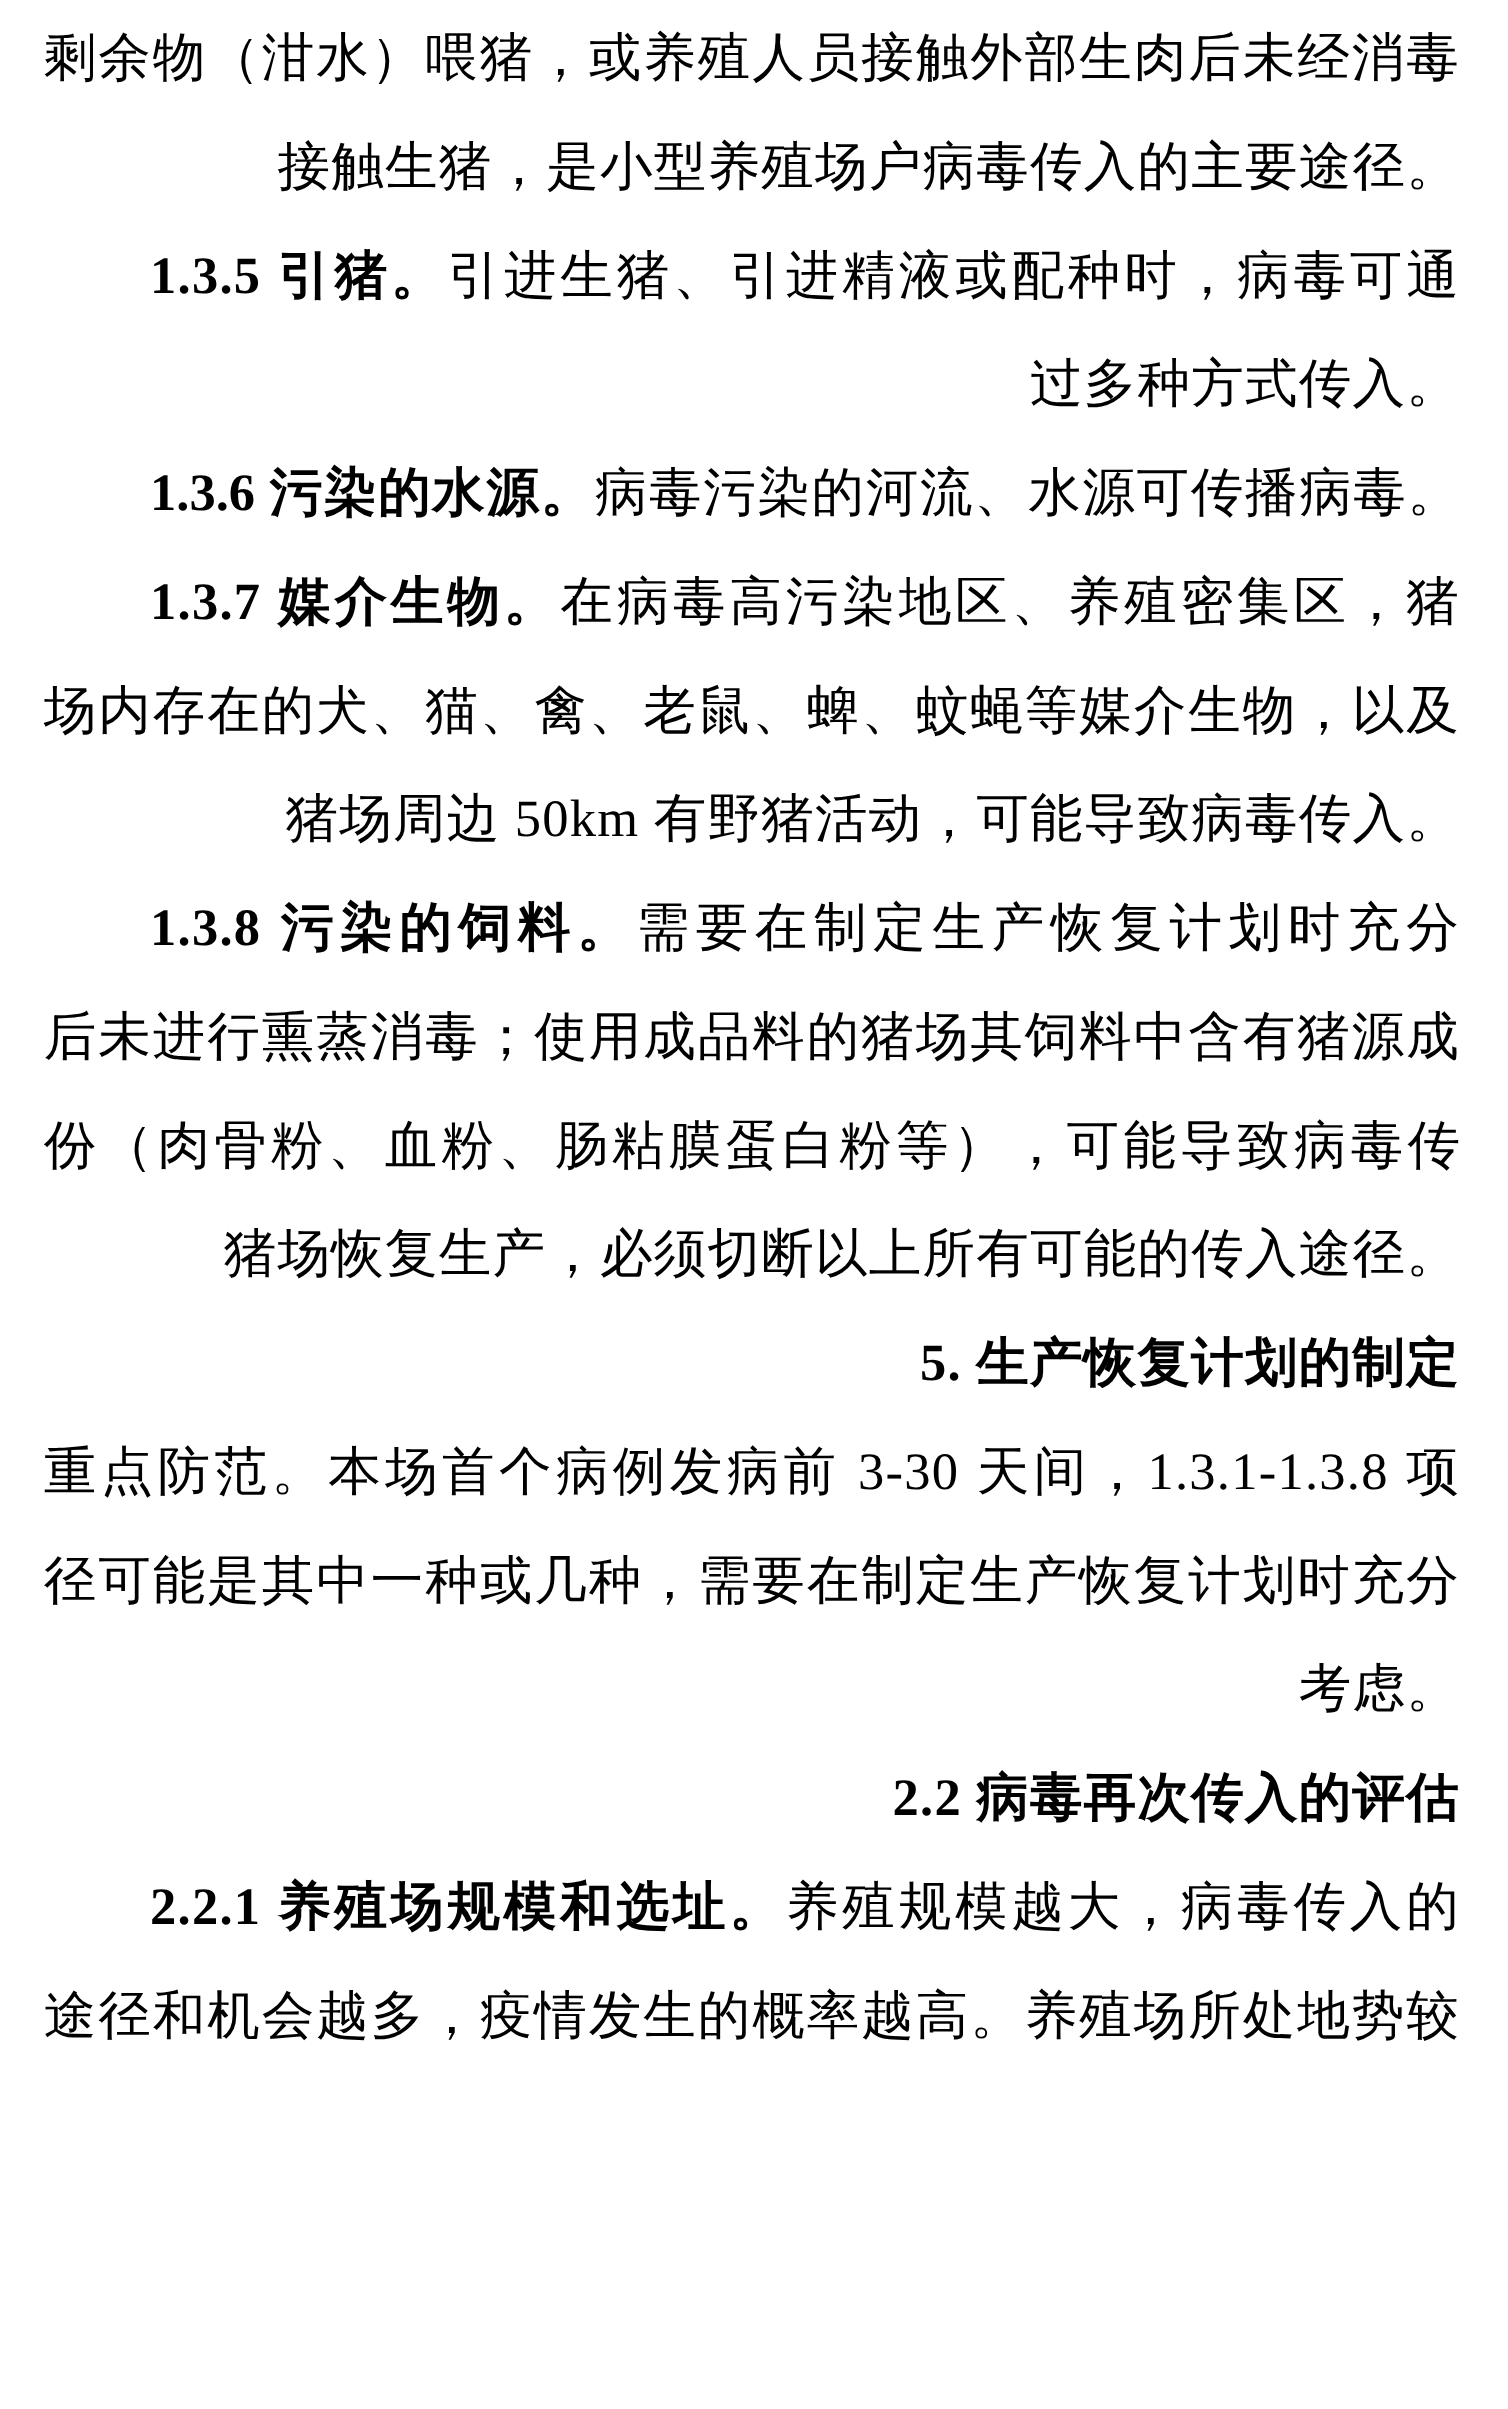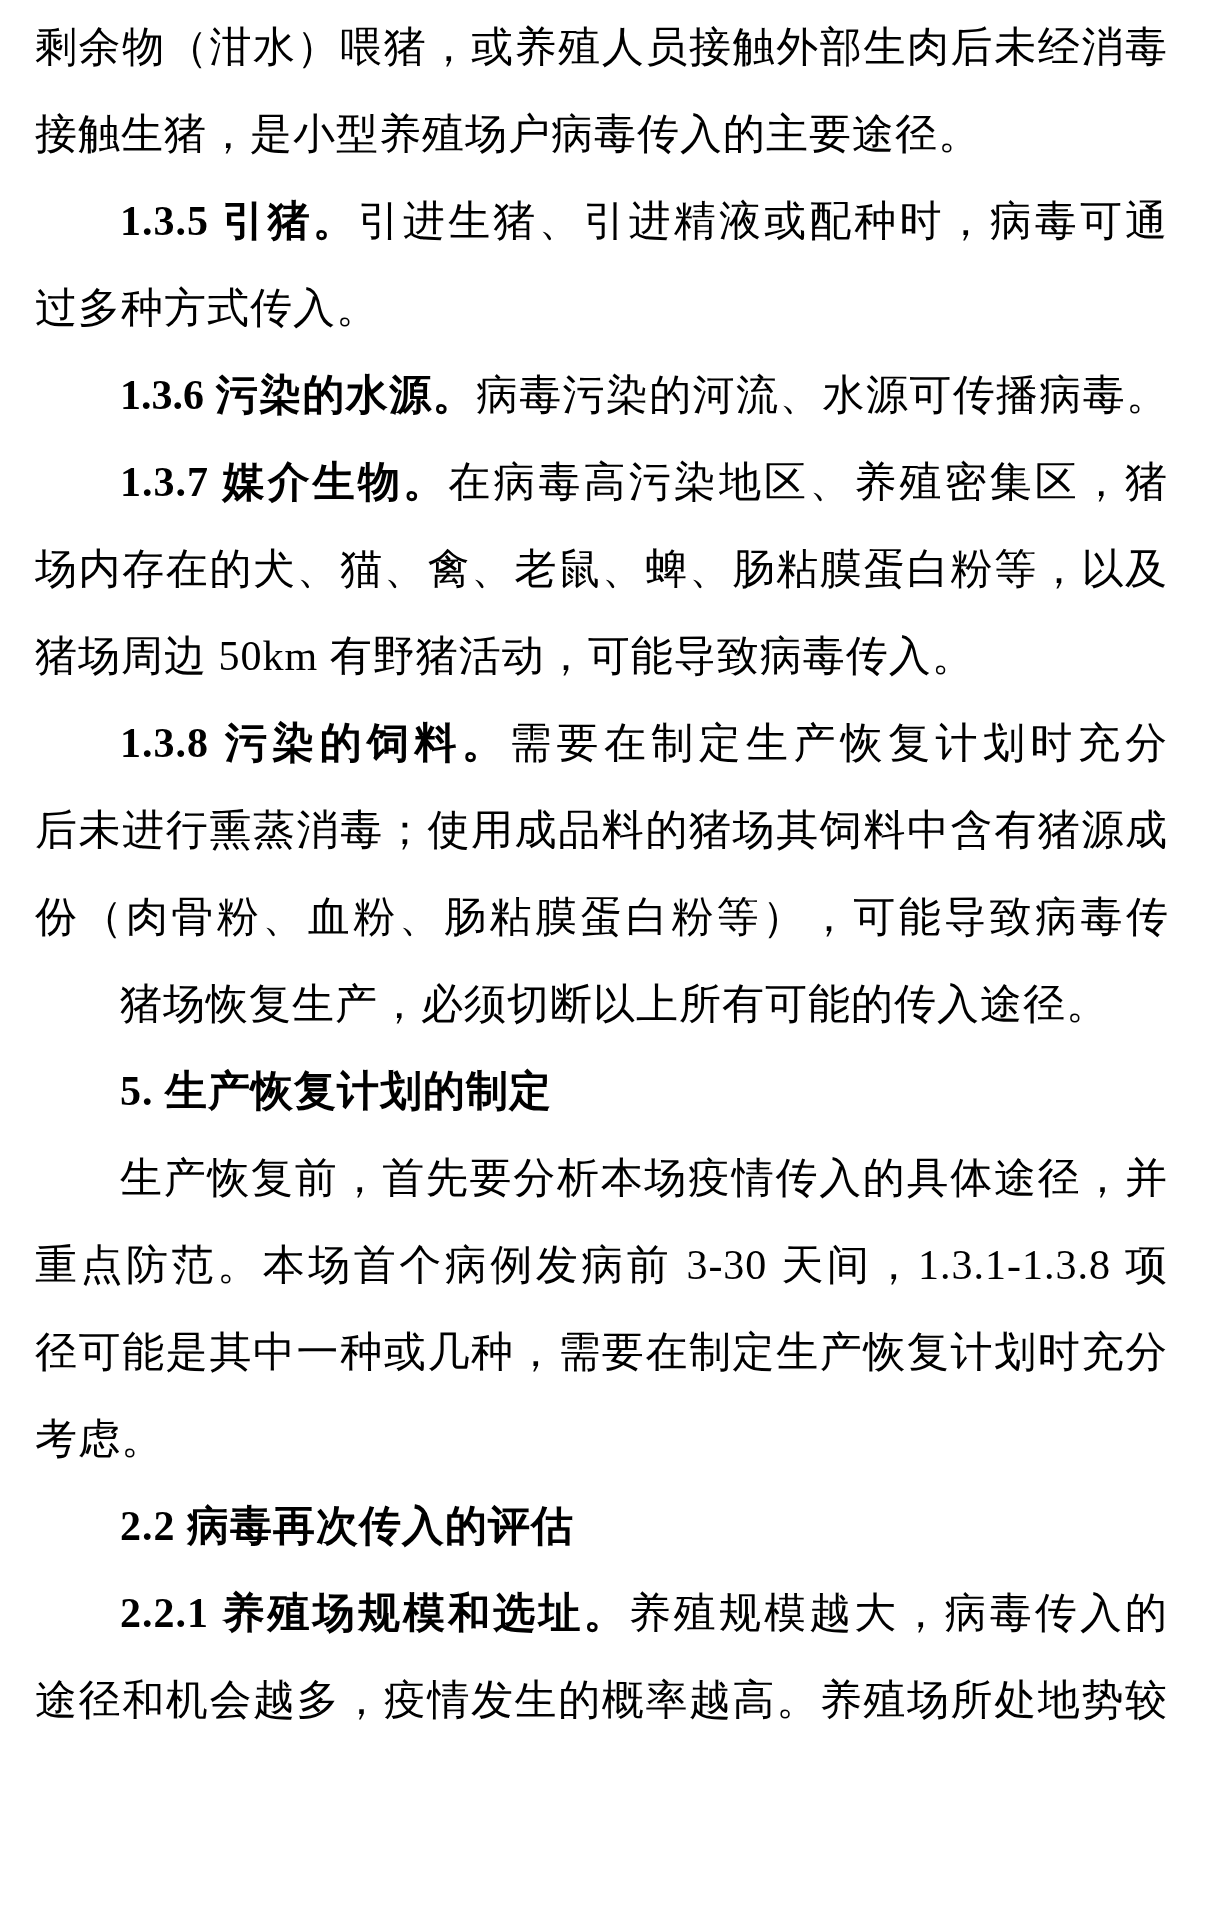--- a/index.html
+++ b/index.html
@@ -17,21 +17,21 @@
     padding:4px 38px 2px 35px;
     background:var(--bg, #ffffff);
   }
   .line {
     height:87px;
     line-height:87px;
     font-size:42px;
     letter-spacing:1px;
     white-space:nowrap;
     overflow:hidden;
-    text-align:left;
+    text-align:right;
   }
   .line.fill {
     white-space:normal;
     text-align:justify;
     text-align-last:justify;
     text-justify:inter-character;
   }
   .line.indent { text-indent:85px; }
   .line.tight { letter-spacing:0; }
   .seg { font-weight:normal; }
@@ -41,28 +41,27 @@
 <body>
 
 <div class="page">
   <div id="text-block">
       <div class="line fill"><span class="seg">剩余物（泔水）喂猪，或养殖人员接触外部生肉后未经消毒</span></div>
       <div class="line"><span class="seg">接触生猪，是小型养殖场户病毒传入的主要途径。</span></div>
       <div class="line indent fill"><span class="seg bold">1.3.5 引猪。</span><span class="seg">引进生猪、引进精液或配种时，病毒可通</span></div>
       <div class="line"><span class="seg">过多种方式传入。</span></div>
       <div class="line indent fill tight"><span class="seg bold">1.3.6 污染的水源。</span><span class="seg">病毒污染的河流、水源可传播病毒。</span></div>
       <div class="line indent fill"><span class="seg bold">1.3.7 媒介生物。</span><span class="seg">在病毒高污染地区、养殖密集区，猪</span></div>
-      <div class="line fill"><span class="seg">场内存在的犬、猫、禽、老鼠、蜱、肠粘膜蛋白粉等，以及</span></div>
+      <div class="line fill"><span class="seg">场内存在的犬、猫、禽、老鼠、蜱、蚊蝇等媒介生物，以及</span></div>
       <div class="line"><span class="seg">猪场周边 50km 有野猪活动，可能导致病毒传入。</span></div>
       <div class="line indent fill"><span class="seg bold">1.3.8 污染的饲料。</span><span class="seg">需要在制定生产恢复计划时充分</span></div>
       <div class="line fill"><span class="seg">后未进行熏蒸消毒；使用成品料的猪场其饲料中含有猪源成</span></div>
       <div class="line fill tight"><span class="seg">份（肉骨粉、血粉、肠粘膜蛋白粉等），可能导致病毒传入。</span></div>
       <div class="line indent"><span class="seg">猪场恢复生产，必须切断以上所有可能的传入途径。</span></div>
       <div class="line indent"><span class="seg bold">5. 生产恢复计划的制定</span></div>
-      <div class="line indent fill"><span class="seg">生产恢复前，首先要分析本场疫情传入的具体途径，并</span></div>
       <div class="line fill"><span class="seg">重点防范。本场首个病例发病前 3-30 天间，1.3.1-1.3.8 项</span></div>
       <div class="line fill"><span class="seg">径可能是其中一种或几种，需要在制定生产恢复计划时充分</span></div>
       <div class="line"><span class="seg">考虑。</span></div>
       <div class="line indent"><span class="seg bold">2.2 病毒再次传入的评估</span></div>
       <div class="line indent fill"><span class="seg bold">2.2.1 养殖场规模和选址。</span><span class="seg">养殖规模越大，病毒传入的</span></div>
       <div class="line fill"><span class="seg">途径和机会越多，疫情发生的概率越高。养殖场所处地势较</span></div>
     </div>
 </div>
 
 </body></html>

